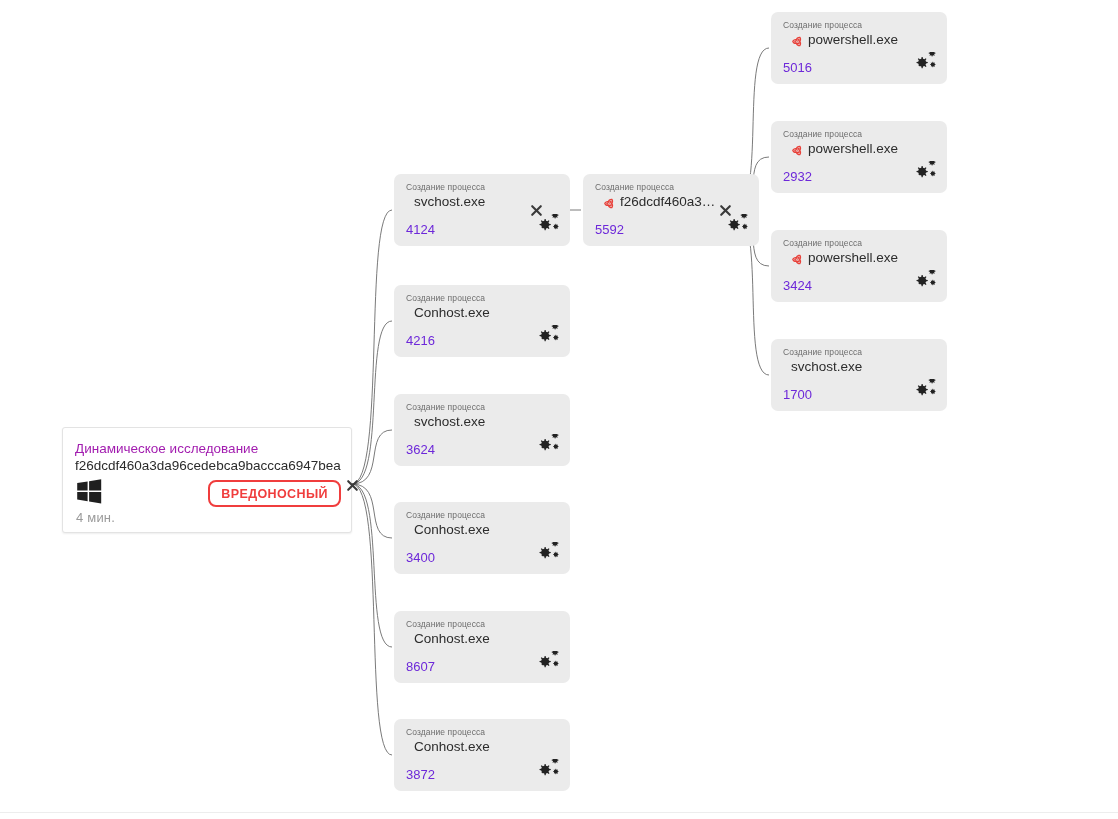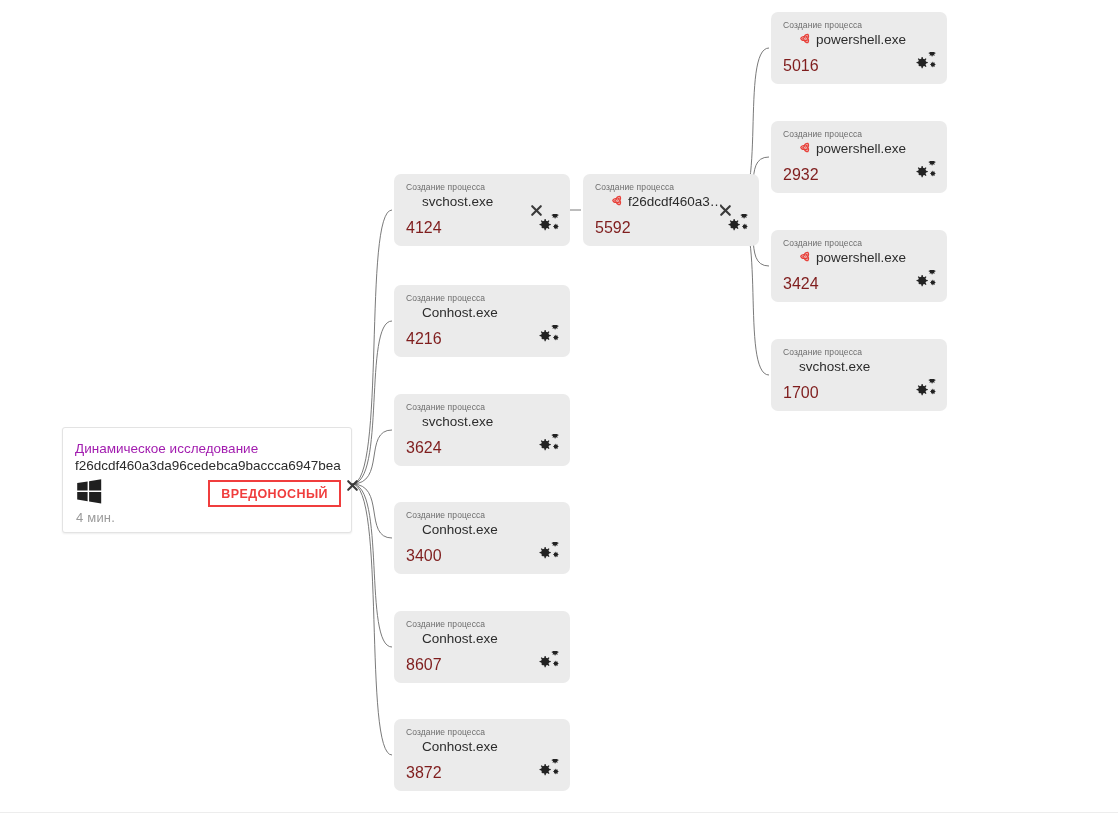--- a/index.html
+++ b/index.html
@@ -80,21 +80,21 @@
   .verdict-badge {
     position: absolute;
     right: 10px;
     top: 52px;
     height: 27px;
     padding: 0 11px;
     display: flex;
     align-items: center;
     justify-content: center;
     border: 2px solid #f03d3d;
-    border-radius: 0;
+    border-radius: 8px;
     color: #f03d3d;
     font-size: 12.5px;
     font-weight: bold;
     letter-spacing: 0.4px;
     background: #ffffff;
     box-sizing: border-box;
     white-space: nowrap;
   }
 
   
@@ -110,41 +110,42 @@
     position: absolute;
     left: 12px;
     top: 8px;
     font-size: 8.5px;
     color: #6d6d6d;
     letter-spacing: 0.1px;
     white-space: nowrap;
   }
   .proc-namerow {
     position: absolute;
-    left: 28px;
+    left: 20px;
     top: 19px;
     right: 8px;
     display: flex;
+    align-items: center;
     gap: 4px;
     white-space: nowrap;
     overflow: hidden;
   }
   .proc-name {
     font-size: 13.5px;
     color: #2c2c2c;
     line-height: 18px;
     white-space: nowrap;
     overflow: hidden;
   }
   .proc-pid {
     position: absolute;
     left: 12px;
     bottom: 9px;
-    font-size: 16px;
-    color: #7f1d1d;
+    font-size: 13px;
+    color: #6d28d9;
   }
   .gears {
     position: absolute;
     right: 10px;
     bottom: 8px;
     width: 28px;
     height: 24px;
   }
   .biohazard {
     flex: 0 0 auto;

